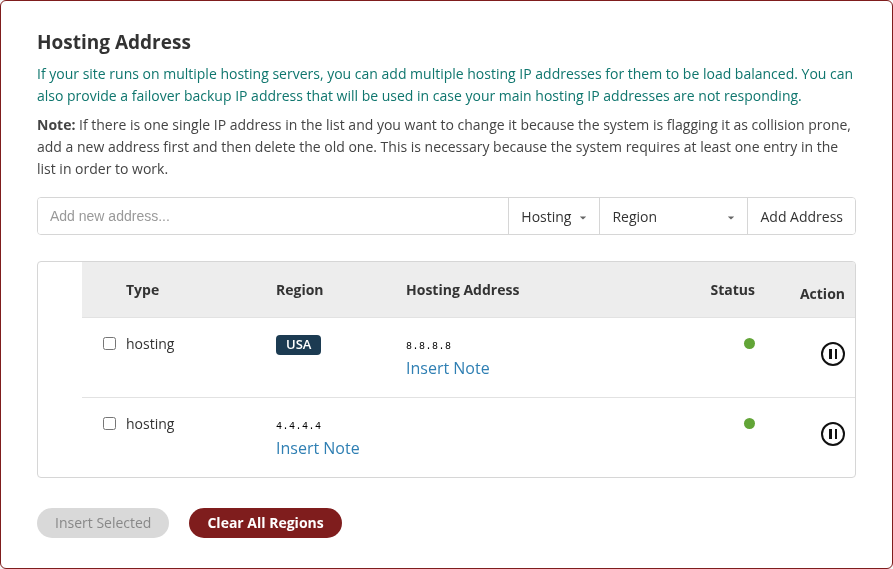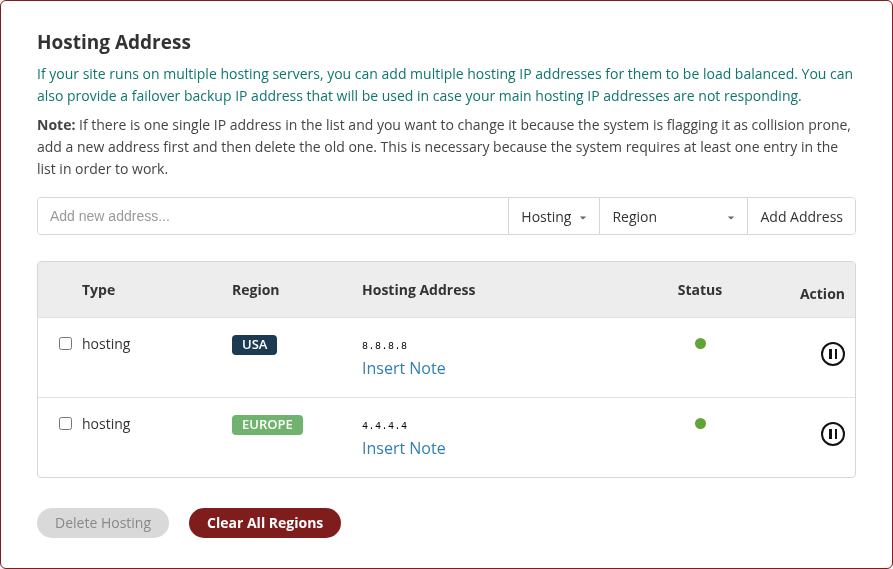--- a/index.html
+++ b/index.html
@@ -21,30 +21,30 @@
   .addbar .seg {
     border-left: 1px solid #d6d6d6; display: flex; align-items: center; padding: 0 12px;
     font-size: 14px; color: #333; cursor: pointer; background: #fff; white-space: nowrap;
   }
   .addbar .seg.region { width: 148px; justify-content: space-between; }
   .addbar .seg.hosting { justify-content: space-between; }
   .addbar .seg .caret { margin-left: 8px; }
   .addbar .btn-add { font-weight: 400; }
 
   .table {
-    border: 1px solid #d6d6d6; border-radius: 4px; overflow: hidden;
+    border: 1px solid #d6d6d6; border-radius: 4px; overflow: hidden; padding-left: 44px;
   }
   .row { display: flex; align-items: center; padding: 12px 10px; }
   .row.header { background: #ededed; font-weight: 700; font-size: 14px; color: #333; padding: 14px 10px; }
   .row.body { border-top: 1px solid #e2e2e2; font-size: 14px; align-items: flex-start; padding: 16px 10px 18px 10px; }
   .col-check { width: 34px; display:flex; justify-content:center; }
   .col-type  { width: 150px; }
   .col-region{ width: 130px; }
   .col-addr  { flex: 1; }
-  .col-status{ width: 110px; text-align: center; }
+  .col-status{ width: 110px; text-align: right; }
   .col-action{ width: 90px; text-align: right; margin-top: 8px; }
 
   .badge {
     display: inline-block; padding: 3px 10px 4px 10px; border-radius: 4px; color: #fff;
     font-size: 13px; font-weight: 600; line-height: 1;
   }
   .badge.dark  { background: #1c3b52; text-align: center; }
   .badge.green { background: #6fb36f; }
 
   .addr-main { font-family: "Courier New", monospace; font-size: 10px; color: #000000; letter-spacing: 0.5px; }
@@ -132,35 +132,34 @@
             </span>
         </span>
       </div>
     </div>
 
     <div class="row body">
       <div class="col-check">
           <input type="checkbox" style="">
         </div>
       <div class="col-type">hosting</div>
-      <div class="col-region"><span class="badge green">EUROPE</span></div>
       <div class="col-addr">
         <span class="addr-main">4.4.4.4</span>
         <span class="addr-note">Insert Note</span>
       </div>
       <div class="col-status"><span class="status-dot"></span></div>
       <div class="col-action">
         <span class="act-btn">
           <span class="bars">
               <span></span>
               <span></span>
             </span>
         </span>
       </div>
     </div>
   </div>
 
   <div class="footer-btns">
-    <button class="btn delete">Delete Hosting</button>
+    <button class="btn delete">Insert Selected</button>
     <button class="btn clear">Clear All Regions</button>
   </div>
 
 </div>
 
 </body></html>

